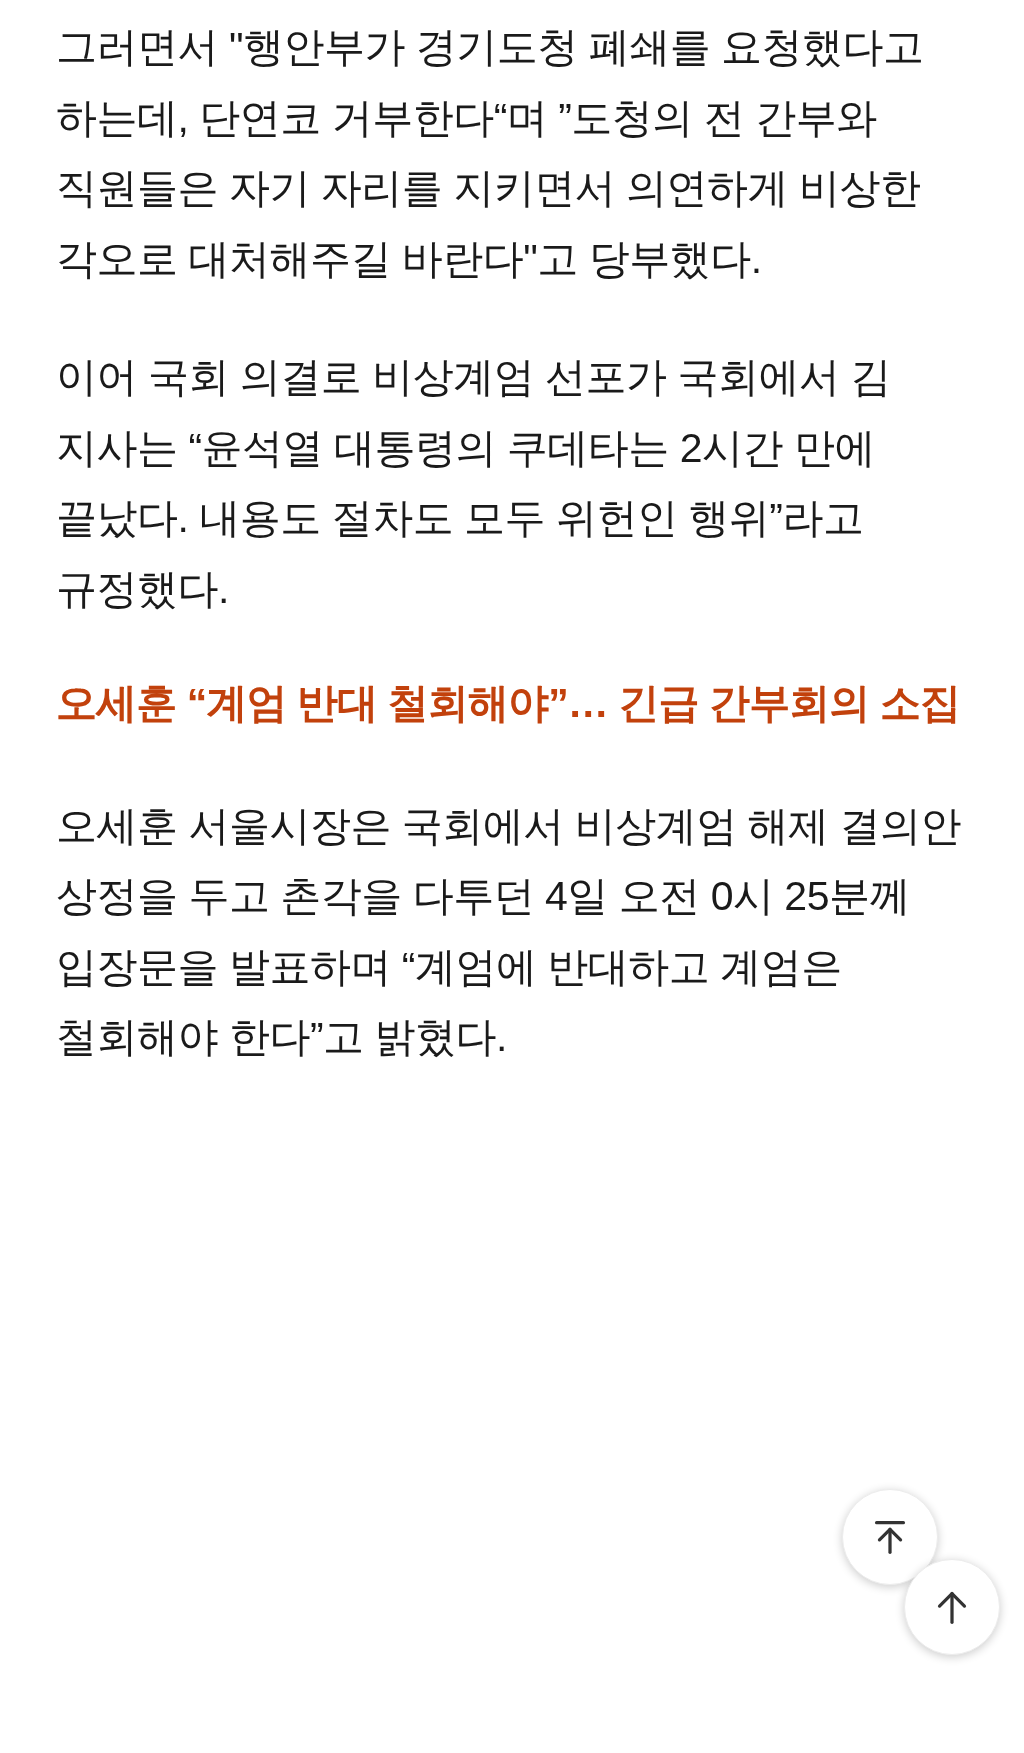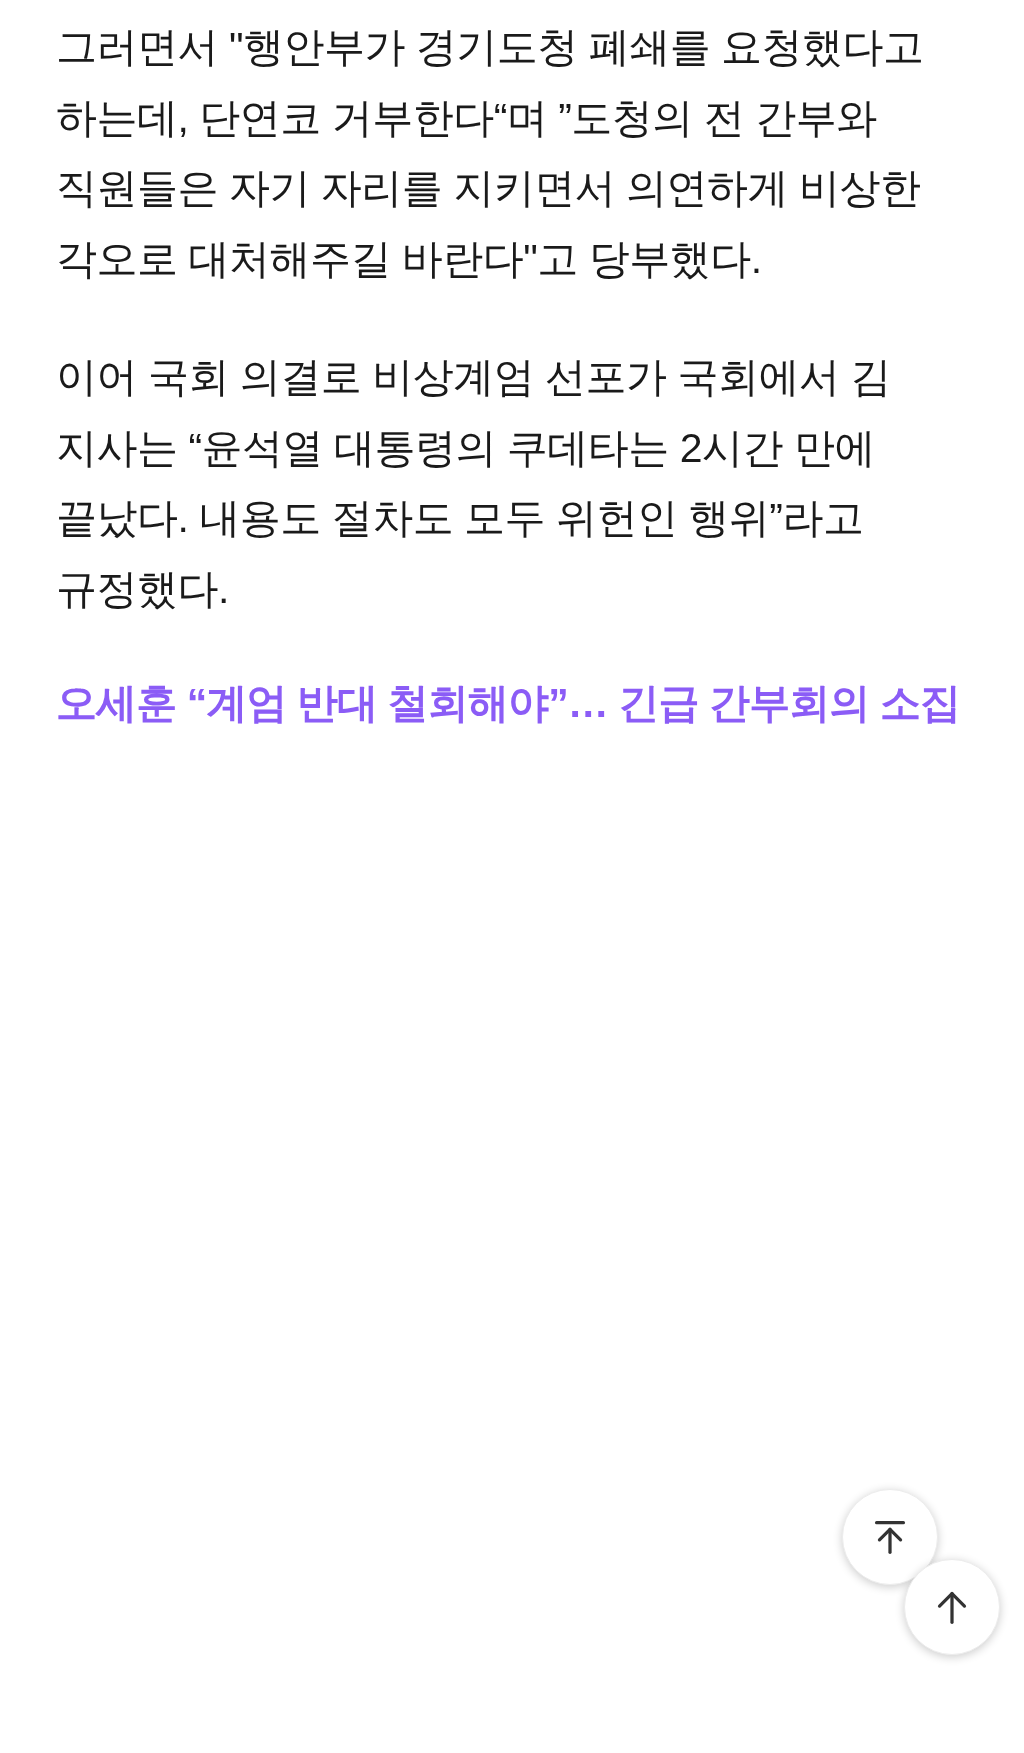--- a/index.html
+++ b/index.html
@@ -34,21 +34,21 @@
     font-weight: 400;
   }
 
   .para.tight {
     margin-bottom: 44px;
   }
 
   .subhead {
     font-size: 41px;
     line-height: 1.72;
-    color: #8b5cf6;
+    color: #c2410c;
     letter-spacing: -0.9px;
     font-weight: 700;
     margin: 0 0 52px 0;
     word-break: keep-all;
   }
 
   
   .fab {
     position: absolute;
     border-radius: 50%;
@@ -79,20 +79,21 @@
 <body>
 
 <div class="article">
 
   <p class="para">그러면서 "행안부가 경기도청 폐쇄를 요청했다고 하는데, 단연코 거부한다“며 ”도청의 전 간부와 직원들은 자기 자리를 지키면서 의연하게 비상한 각오로 대처해주길 바란다"고 당부했다.</p>
 
   <p class="para tight">이어 국회 의결로 비상계엄 선포가 국회에서 김 지사는 “윤석열 대통령의 쿠데타는 2시간 만에 끝났다. 내용도 절차도 모두 위헌인 행위”라고 규정했다.</p>
 
   <h2 class="subhead">오세훈 “계엄 반대 철회해야”… 긴급 간부회의 소집</h2>
 
+  <p class="para">오세훈 서울시장은 국회에서 비상계엄 해제 결의안 상정을 두고 촌각을 다투던 4일 오전 0시 25분께 입장문을 발표하며 “계엄에 반대하고 계엄은 철회해야 한다”고 밝혔다.</p>
 
 
 </div>
 
 <div class="fab fab-top">
   <span>
     <svg width="46" height="46" viewBox="0 0 24 24" fill="none" stroke="#333333" stroke-width="1.7" stroke-linecap="round" stroke-linejoin="round">
       <line x1="5" y1="4.5" x2="19" y2="4.5"></line>
       <line x1="12" y1="20" x2="12" y2="8"></line>
       <polyline points="6.5,13.5 12,8 17.5,13.5"></polyline>

